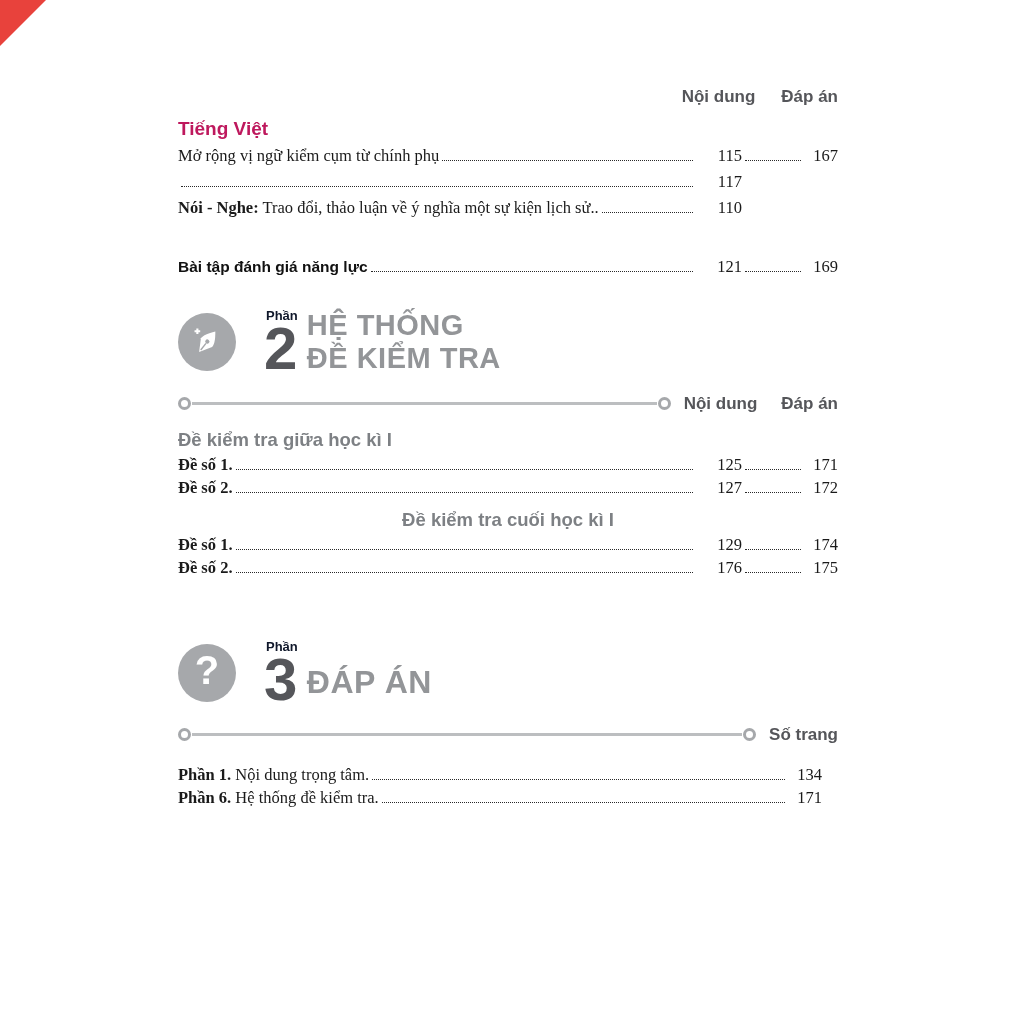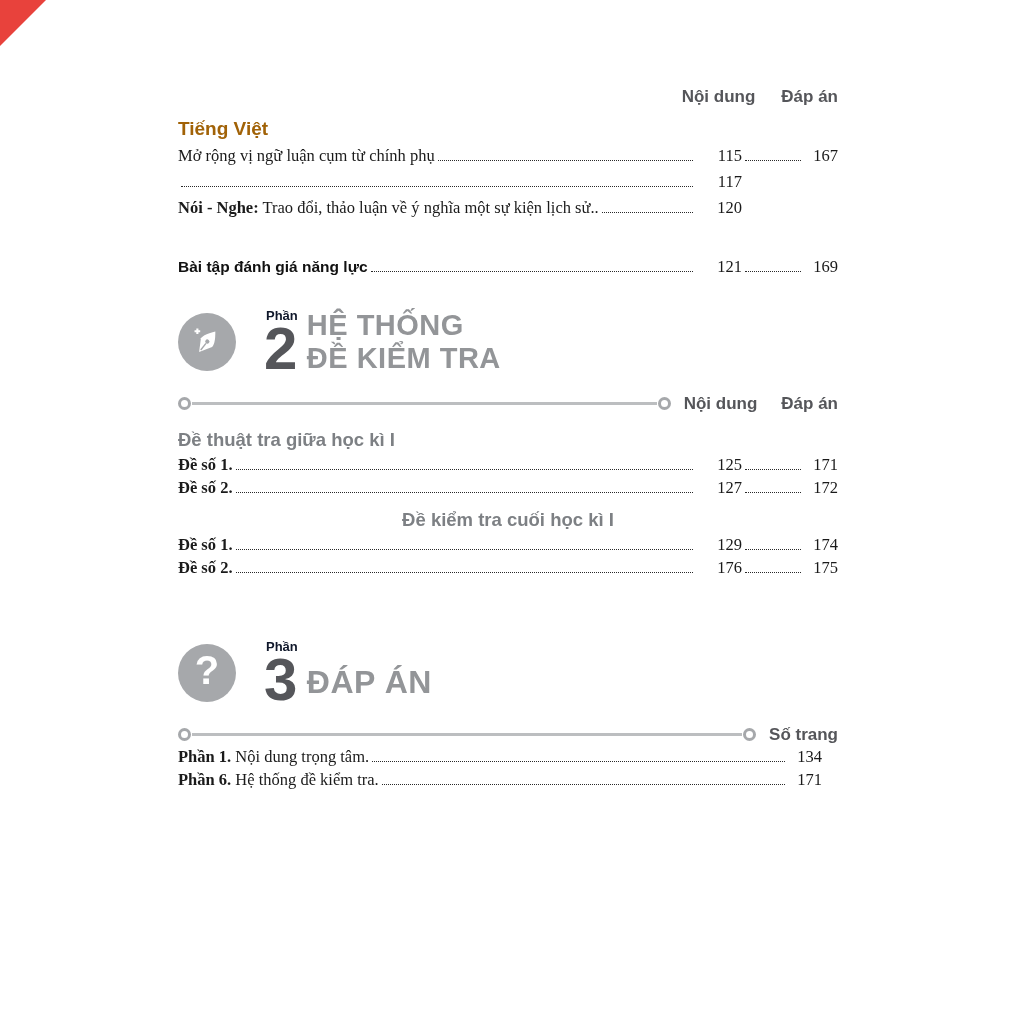--- a/index.html
+++ b/index.html
@@ -19,21 +19,21 @@
   }
   .content { position: absolute; left: 178px; top: 15px; width: 660px; }
 
   
   .cols {
     display: flex; justify-content: flex-end; gap: 26px;
     font-weight: bold; color: #55565a; font-size: 17px;
     padding-top: 72px;
   }
 
-  .sec-title { margin-top: 11px; font-size: 19px; font-weight: bold; color: #a16207; }
+  .sec-title { margin-top: 11px; font-size: 19px; font-weight: bold; color: #be185d; }
 
   .rows1 { margin-top: 6px; }
   .row {
     display: flex; align-items: baseline;
     font-family: "Liberation Serif", serif;
     font-size: 16.5px; height: 26px; color: #1a1a1a;
   }
   .row.h23 { height: 23px; }
   .lbl { white-space: nowrap; }
   .pfx { font-weight: bold; }
@@ -66,55 +66,55 @@
   
   .divider { display: flex; align-items: center; margin-top: 18px; }
   .div-circle { width: 7px; height: 7px; border: 3px solid #a6a8ab; border-radius: 50%; background: #ffffff; flex: none; }
   .div-line { flex: 1; height: 3px; background: #bcbec0; margin: 0 1px; }
   .div-labels { margin-left: 13px; display: flex; gap: 24px; font-weight: bold; color: #55565a; font-size: 17px; white-space: nowrap; }
 
   .group-title { font-size: 18.5px; font-weight: bold; color: #7d8084; margin-top: 15px; }
   .group-title.second { margin-top: 8px; text-align: center; }
   .g-rows { margin-top: 4px; }
 
-  .p3rows { margin-top: 2px; }
+  .p3rows { margin-top: 20px; }
   .p3row { padding-right: 16px; }
 </style>
 </head>
 <body>
 
 <div class="page-root">
   <div class="corner"></div>
 
   <div class="content">
 
     <div class="cols">
       <span>Nội dung</span>
       <span>Đáp án</span>
     </div>
 
     <div class="sec-title">Tiếng Việt</div>
 
     <div class="rows1">
       <div class="row">
-        <span class="lbl"><span>Mở rộng vị ngữ luận cụm từ chính phụ</span></span>
+        <span class="lbl"><span>Mở rộng vị ngữ kiểm cụm từ chính phụ</span></span>
         <span class="leader"></span>
         <span class="num n1">115</span>
         <span class="leader2"></span>
         <span class="num n2">167</span>
       </div>
       <div class="row">
         <span class="leader"></span>
         <span class="num n1">117</span>
         <span class="spacer2"></span>
       </div>
       <div class="row">
         <span class="lbl"><b class="pfx">Nói - Nghe:</b><span> Trao đổi, thảo luận về ý nghĩa một sự kiện lịch sử..</span></span>
         <span class="leader"></span>
-        <span class="num n1">120</span>
+        <span class="num n1">110</span>
         <span class="spacer2"></span>
       </div>
       <div class="row">
         <span class="lbl sans-bold">Bài tập đánh giá năng lực</span>
         <span class="leader"></span>
         <span class="num n1">121</span>
         <span class="leader2"></span>
         <span class="num n2">169</span>
       </div>
     </div>
@@ -143,21 +143,21 @@
     <div class="divider">
       <span class="div-circle"></span>
       <span class="div-line"></span>
       <span class="div-circle"></span>
       <span class="div-labels">
         <span>Nội dung</span>
         <span>Đáp án</span>
       </span>
     </div>
 
-    <div class="group-title">Đề thuật tra giữa học kì I</div>
+    <div class="group-title">Đề kiểm tra giữa học kì I</div>
     <div class="g-rows">
       <div class="row h23">
         <span class="lbl blbl">Đề số 1.</span>
         <span class="leader"></span>
         <span class="num n1">125</span>
         <span class="leader2"></span>
         <span class="num n2">171</span>
       </div>
       <div class="row h23">
         <span class="lbl blbl">Đề số 2.</span>

